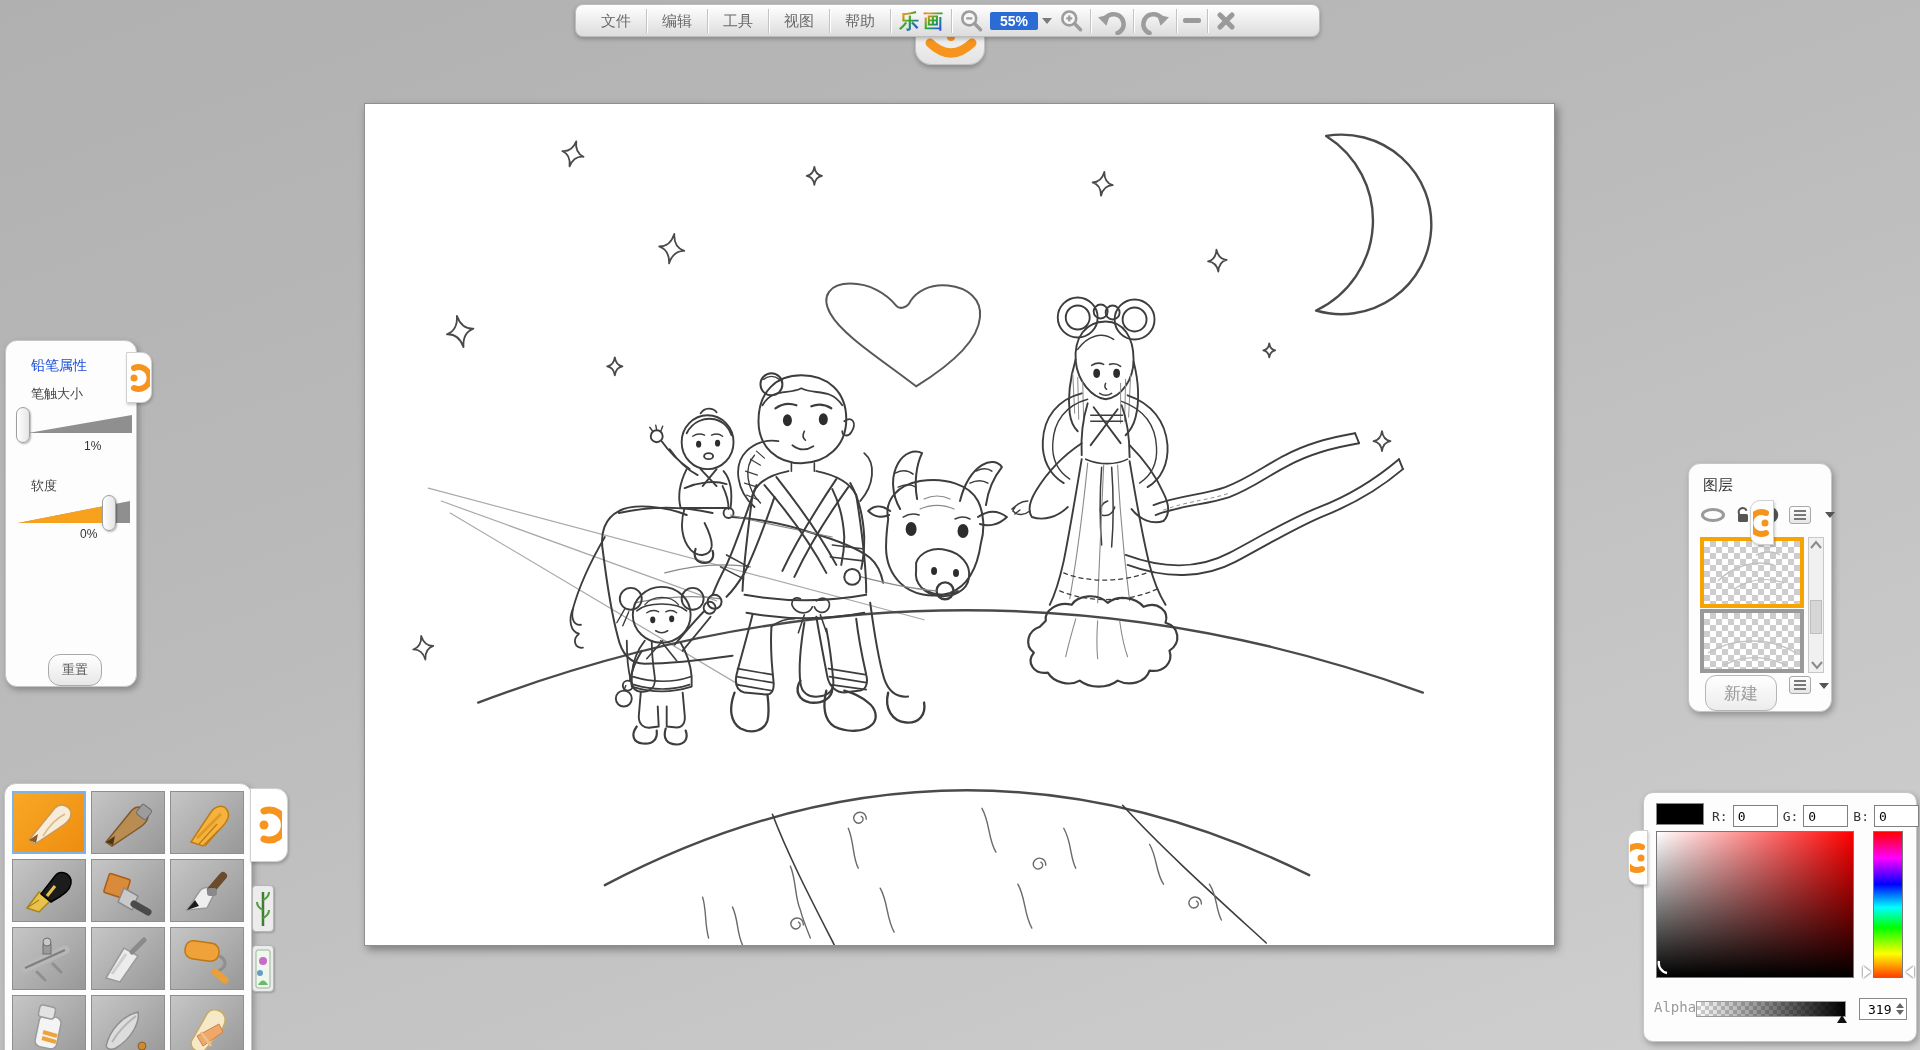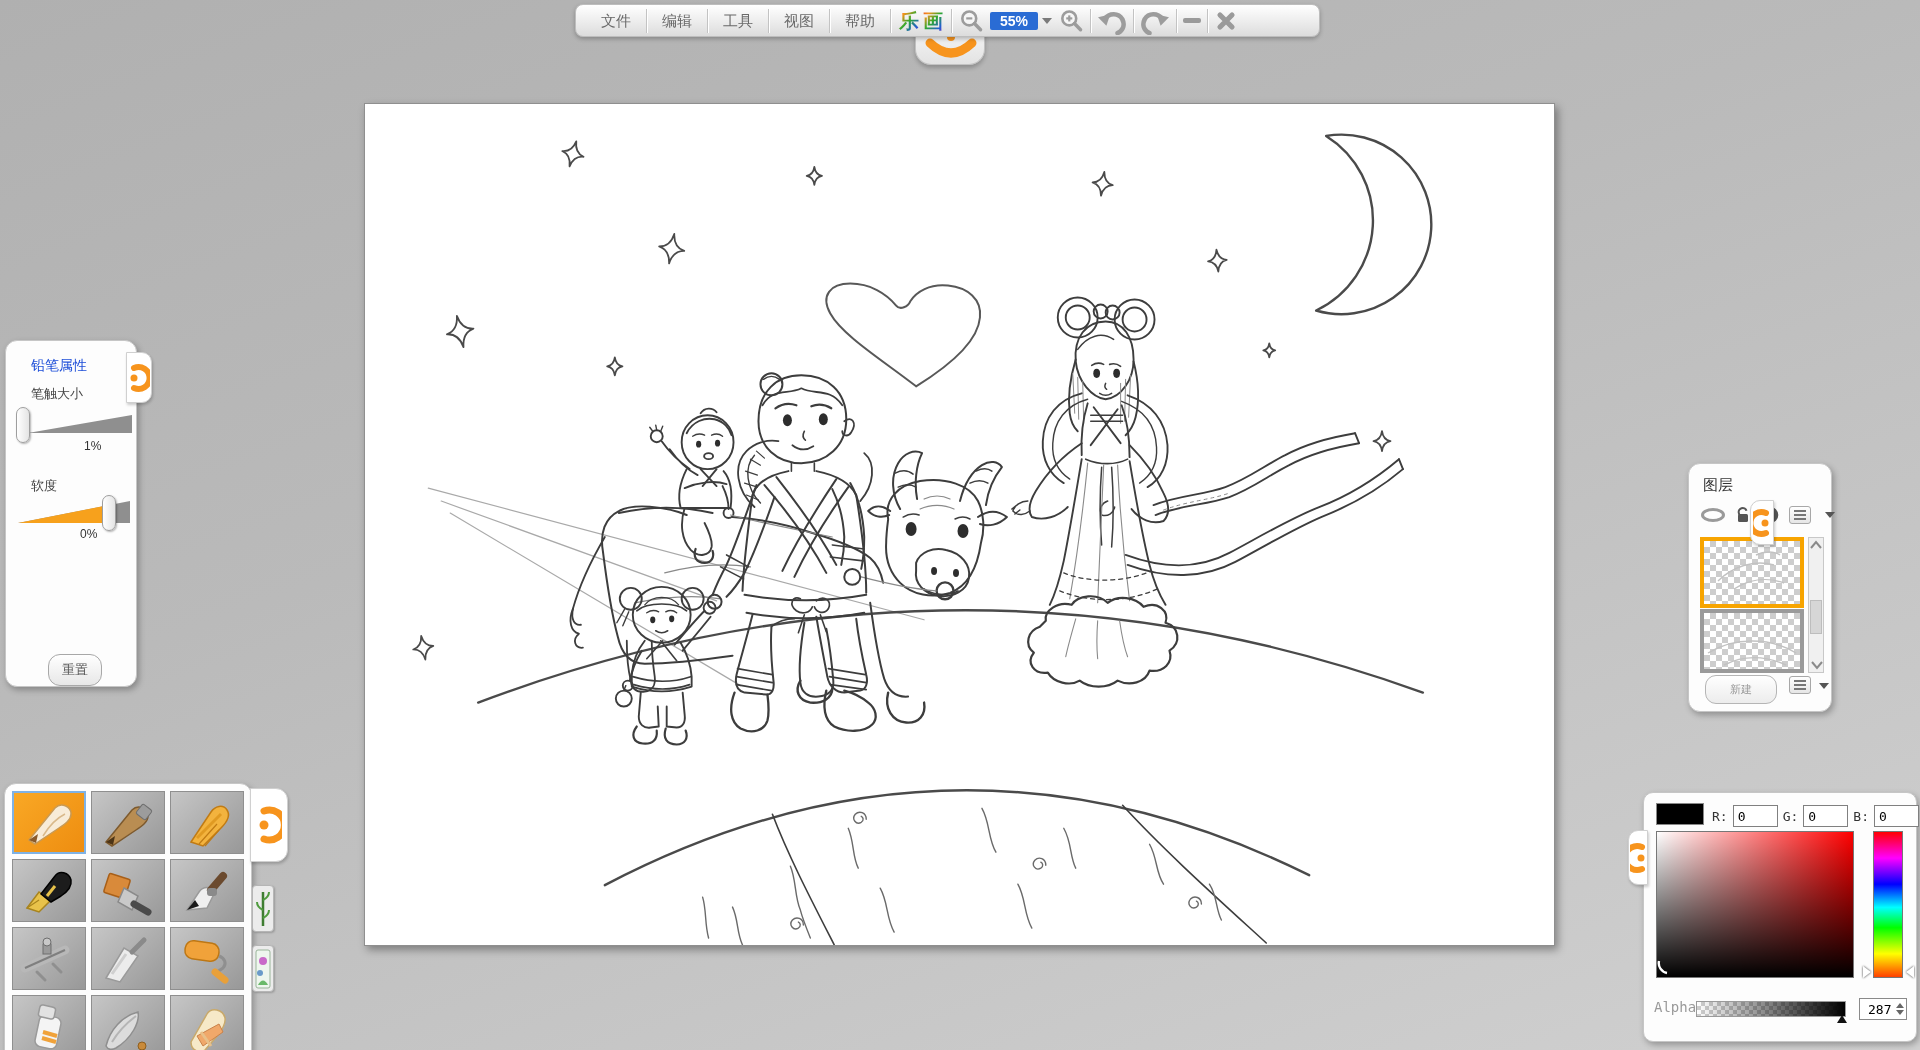--- a/index.html
+++ b/index.html
@@ -64,22 +64,22 @@
     display:flex; align-items:center; justify-content:center; }
   .tool-cell.selected { background:linear-gradient(135deg,#f9a825,#ee8d10); border:2px solid #7fb2e5; }
 
   
   #layers-panel { left:1688px; top:463px; width:144px; height:249px; }
   #layers-grip { left:1750px; top:500px; width:24px; height:45px; border-radius:10px 0 0 10px; }
   .licon { display:inline-flex; align-items:center; justify-content:center; }
   .checker { background:conic-gradient(#cdcdcd 25%,#ffffff 0 50%,#cdcdcd 0 75%,#ffffff 0);
     background-size:12px 12px; }
   .layer-thumb { position:absolute; left:11px; width:104px; }
-  #new-layer-btn { position:absolute; left:16px; top:211px; width:72px; height:29px; border-radius:11px;
-    background:linear-gradient(#fff,#ececec); border:1px solid #b5b5b5; font-size:11px; color:#9a9a9a;
+  #new-layer-btn { position:absolute; left:16px; top:211px; width:72px; height:36px; border-radius:11px;
+    background:linear-gradient(#fff,#ececec); border:1px solid #b5b5b5; font-size:17px; color:#9a9a9a;
     display:flex; align-items:center; justify-content:center; }
   .mini-menu-btn { position:absolute; width:22px; height:18px; background:linear-gradient(#fff,#e6e6e6);
     border:1px solid #a8a8a8; border-radius:3px; display:flex; align-items:center; justify-content:center; }
   .hamburger { width:12px; height:10px; border-top:2px solid #777; border-bottom:2px solid #777; position:relative; }
   .hamburger:after { content:""; position:absolute; left:0; top:2px; width:12px; height:2px; background:#777; }
 
   
   #color-panel { left:1643px; top:792px; width:274px; height:250px; border-radius:10px; }
   #color-grip { left:1628px; top:830px; width:20px; height:55px; border-radius:10px 0 0 10px; }
   .rgb-label { font-size:13px; color:#333; font-family:"DejaVu Sans Mono","Liberation Mono",monospace; }
@@ -639,21 +639,21 @@
     </svg>
   </div>
   <div id="hue-bar"></div>
   <span class="hue-marker" style="left:219px;top:173px;border-top:6px solid transparent;border-bottom:6px solid transparent;border-left:8px solid #fff;filter:drop-shadow(0 0 1px #333);"></span>
   <span class="hue-marker" style="left:262px;top:173px;border-top:6px solid transparent;border-bottom:6px solid transparent;border-right:8px solid #fff;filter:drop-shadow(0 0 1px #333);"></span>
   <div style="position:absolute;left:10px;top:206px;font-size:14px;color:#9a9a9a;font-family:'DejaVu Sans Mono','Liberation Mono',monospace;text-align:center;">Alpha</div>
   <div id="alpha-slider">
     <span style="position:absolute;right:-2px;bottom:-7px;width:0;height:0;border-left:5px solid transparent;border-right:5px solid transparent;border-bottom:8px solid #111;"></span>
   </div>
   <div id="alpha-value-box">
-    <span>287</span>
+    <span>319</span>
     <span class="spin">
         <b class="up"></b>
         <b class="dn"></b>
       </span>
   </div>
 </div>
 <div id="color-grip" class="grip">
   <svg width="16" height="40" viewBox="0 0 16 40">
     <path d="M12,9 A 12,12 0 1 0 12,31" fill="none" stroke="#f7941d" stroke-width="6" stroke-linecap="round"></path>
     <circle cx="11" cy="20" r="3.5" fill="#f7941d"></circle>

